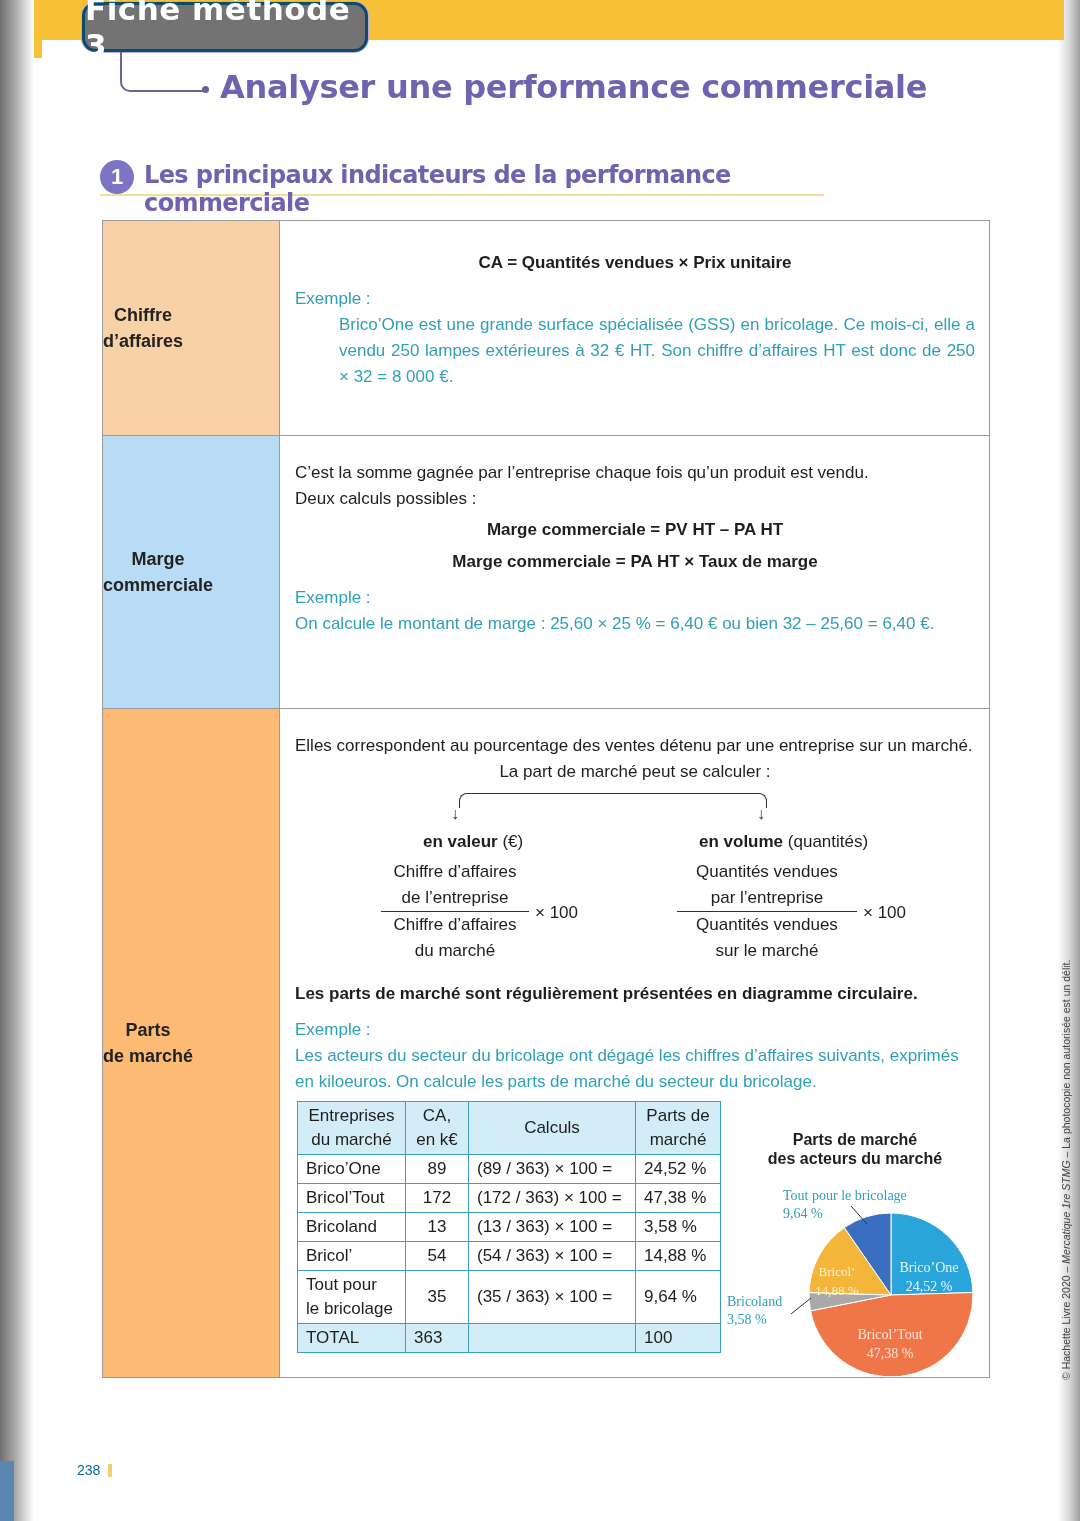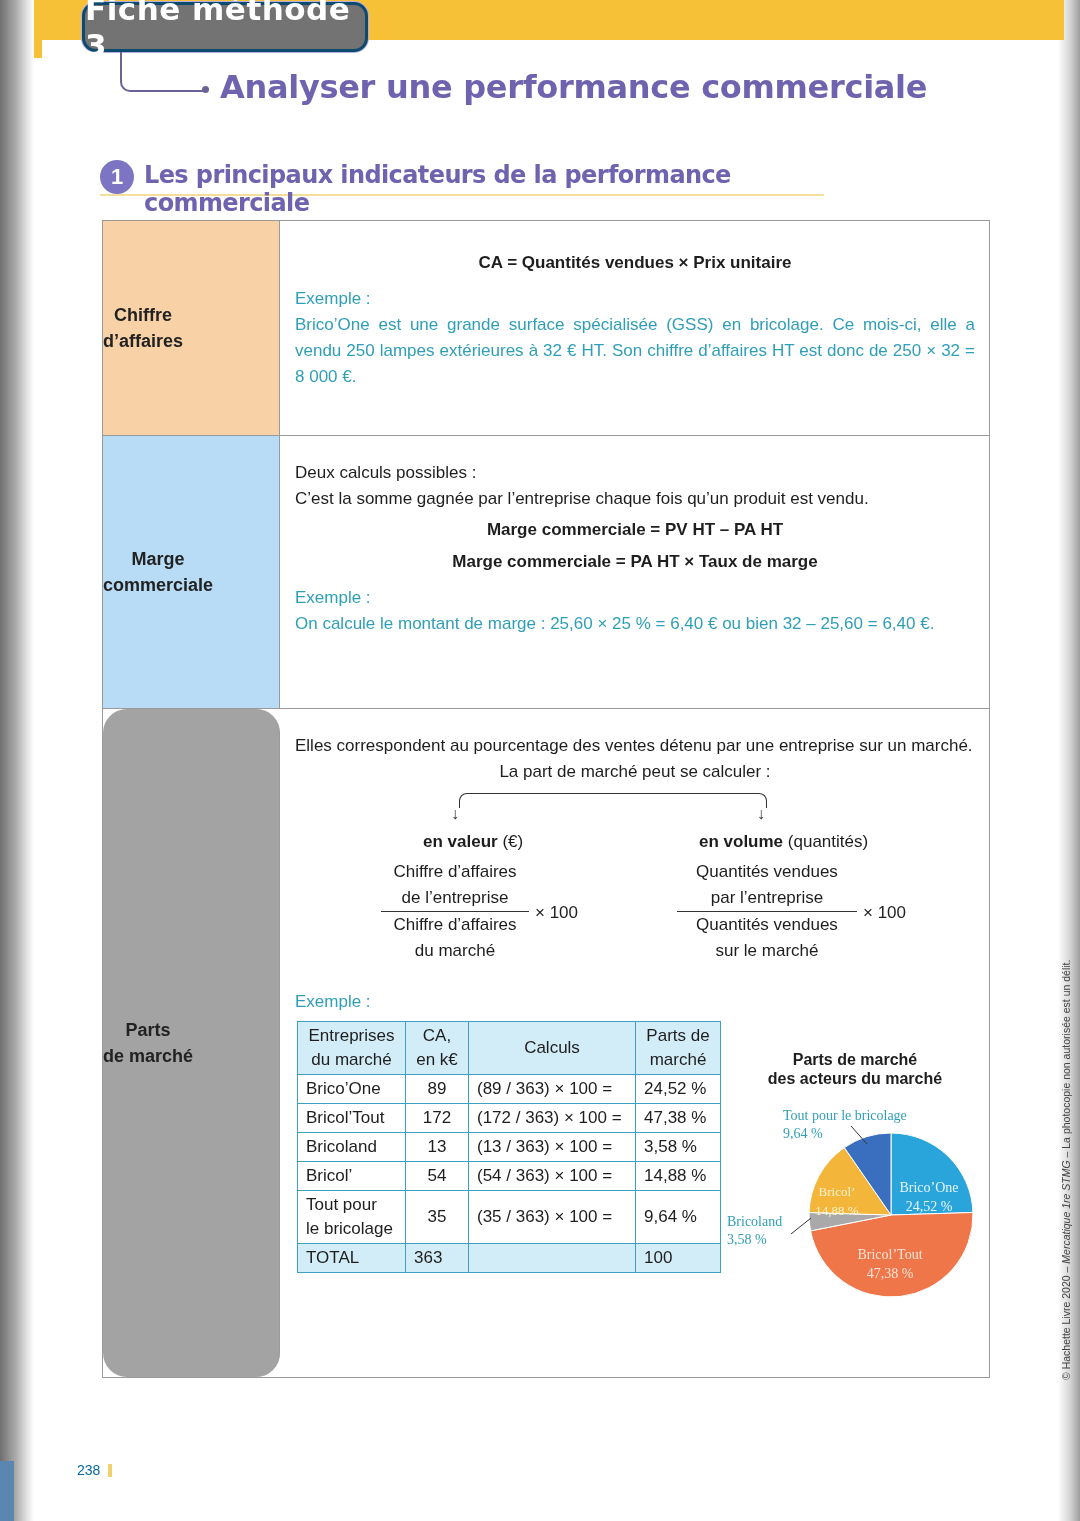--- a/index.html
+++ b/index.html
@@ -70,28 +70,28 @@
   .row { display:flex; border-top:1px solid #9a9a9a; }
   .row:first-child { border-top:none; }
   .label-cell {
     width:176px; flex:0 0 176px;
     display:flex; align-items:center; justify-content:flex-start; text-align:center;
     font-weight:bold; font-size:18px; line-height:26px; color:#222;
     border-right:1px solid #9a9a9a;
   }
   .label-ca { background:#f8d2a6; }
   .label-mc { background:#b8dcf6; }
-  .label-pm { background:#a3a3a3;border-radius:24px; }
+  .label-pm { background:#fdba74; }
   .content-cell {
     flex:1; padding:24px 14px 20px 15px; font-size:17px; line-height:26px;
   }
   .center { text-align:center; }
   .bold { font-weight:bold; }
   .teal { color:#2f9fb7; }
-  .justify { text-align:justify; }
+  .justify { text-align:justify;margin-left:44px; }
   .formula { text-align:center; font-weight:bold; margin:5px 0; }
 
   .branch-wrap { position:relative; height:74px; }
   .branch-line {
     position:absolute; left:164px; top:8px; width:306px; height:14px;
     border:1.5px solid #333; border-bottom:none; border-radius:8px 8px 0 0;
   }
   .arrow-left { position:absolute; left:156px; top:16px; font-size:16px; color:#333; }
   .arrow-right { position:absolute; left:462px; top:16px; font-size:16px; color:#333; }
   .branch-label-left { position:absolute; left:128px; top:44px; }
@@ -176,22 +176,22 @@
   </div>
 
   <div class="row" style="height:272px;">
     <div class="label-cell label-mc">
       <div>
         <div>Marge</div>
         <div>commerciale</div>
       </div>
     </div>
     <div class="content-cell" style="padding-top:24px;">
+      <div>C’est la somme gagnée par l’entreprise chaque fois qu’un produit est vendu.</div>
       <div>Deux calculs possibles :</div>
-      <div>C’est la somme gagnée par l’entreprise chaque fois qu’un produit est vendu.</div>
       <div class="formula">Marge commerciale = PV HT – PA HT</div>
       <div class="formula" style="margin-top:6px;">Marge commerciale = PA HT × Taux de marge</div>
       <div class="teal" style="margin-top:10px;">Exemple :</div>
       <div class="teal">On calcule le montant de marge : 25,60 × 25 % = 6,40 € ou bien 32 – 25,60 = 6,40 €.</div>
     </div>
   </div>
 
   <div class="row" style="height:668px;">
     <div class="label-cell label-pm">
       <div>
@@ -225,21 +225,23 @@
           <div class="num">
             <div>Quantités vendues</div>
             <div>par l’entreprise</div>
           </div>
           <div>Quantités vendues</div>
           <div>sur le marché</div>
         </div>
         <div class="times-right">× 100</div>
       </div>
 
+      <div class="bold" style="margin-top:2px;">Les parts de marché sont régulièrement présentées en diagramme circulaire.</div>
       <div class="teal" style="margin-top:10px;">Exemple :</div>
+      <div class="teal">Les acteurs du secteur du bricolage ont dégagé les chiffres d’affaires suivants, exprimés en kiloeuros. On calcule les parts de marché du secteur du bricolage.</div>
 
       <div class="pm-bottom">
         <table class="ms">
           <tbody>
               <tr>
             <th style="width:91px;">
                   <div>Entreprises</div>
                   <div>du marché</div>
                 </th>
             <th style="width:46px;">

